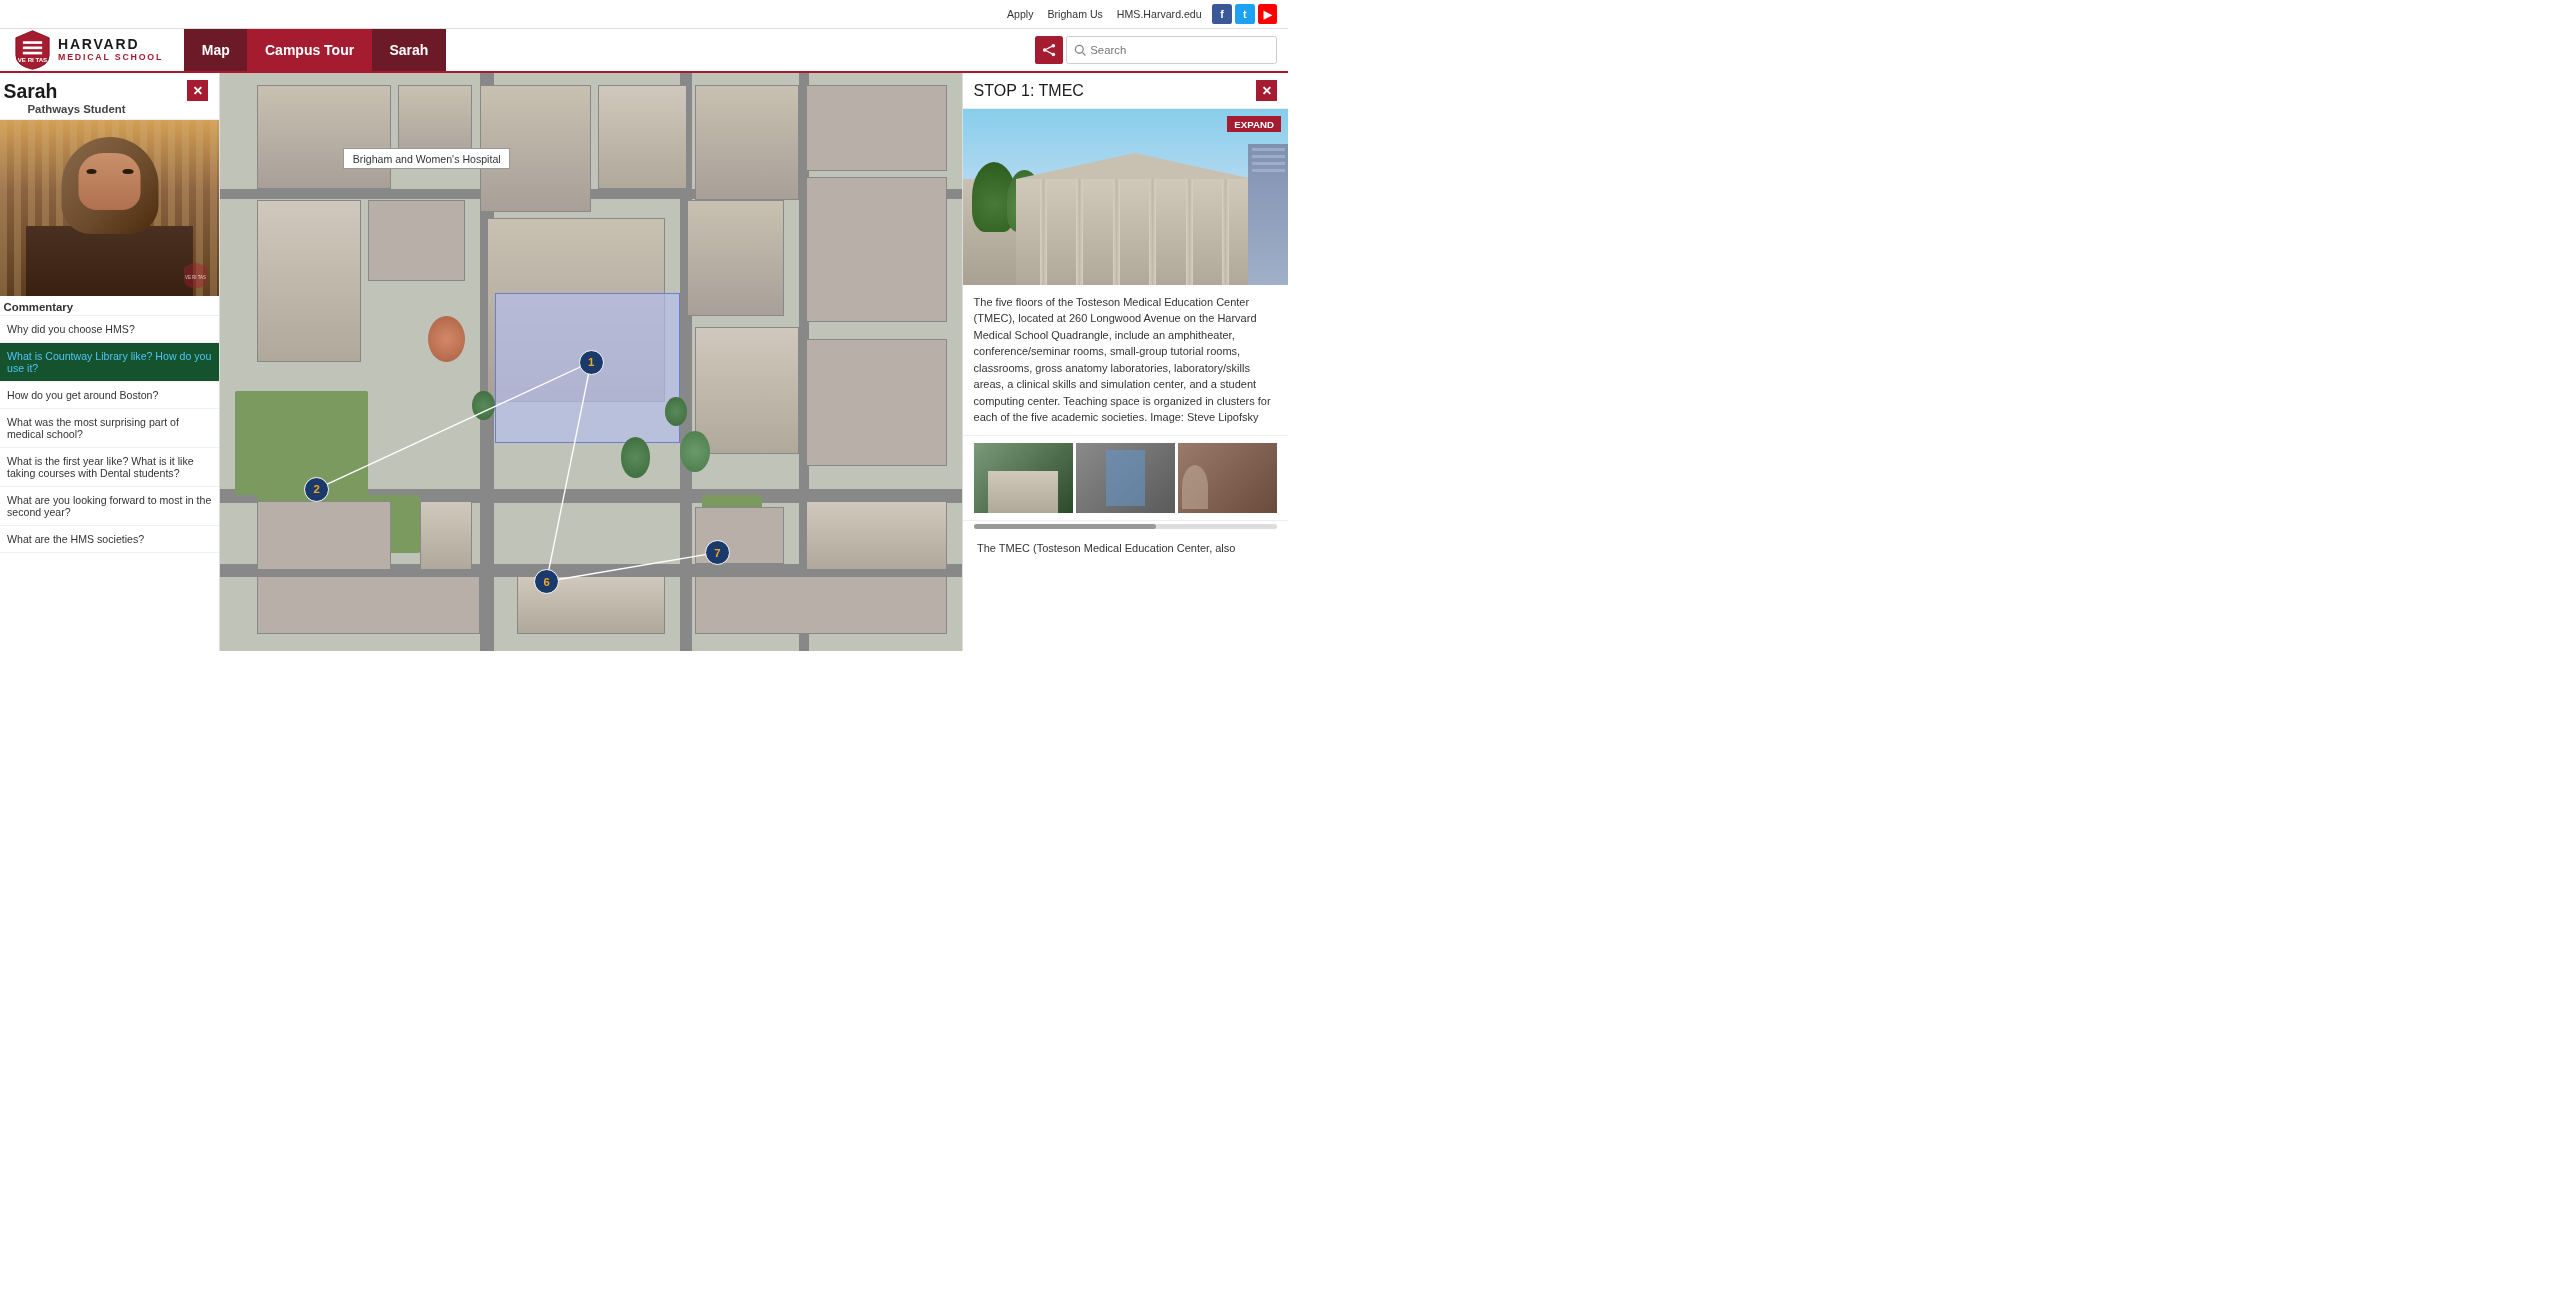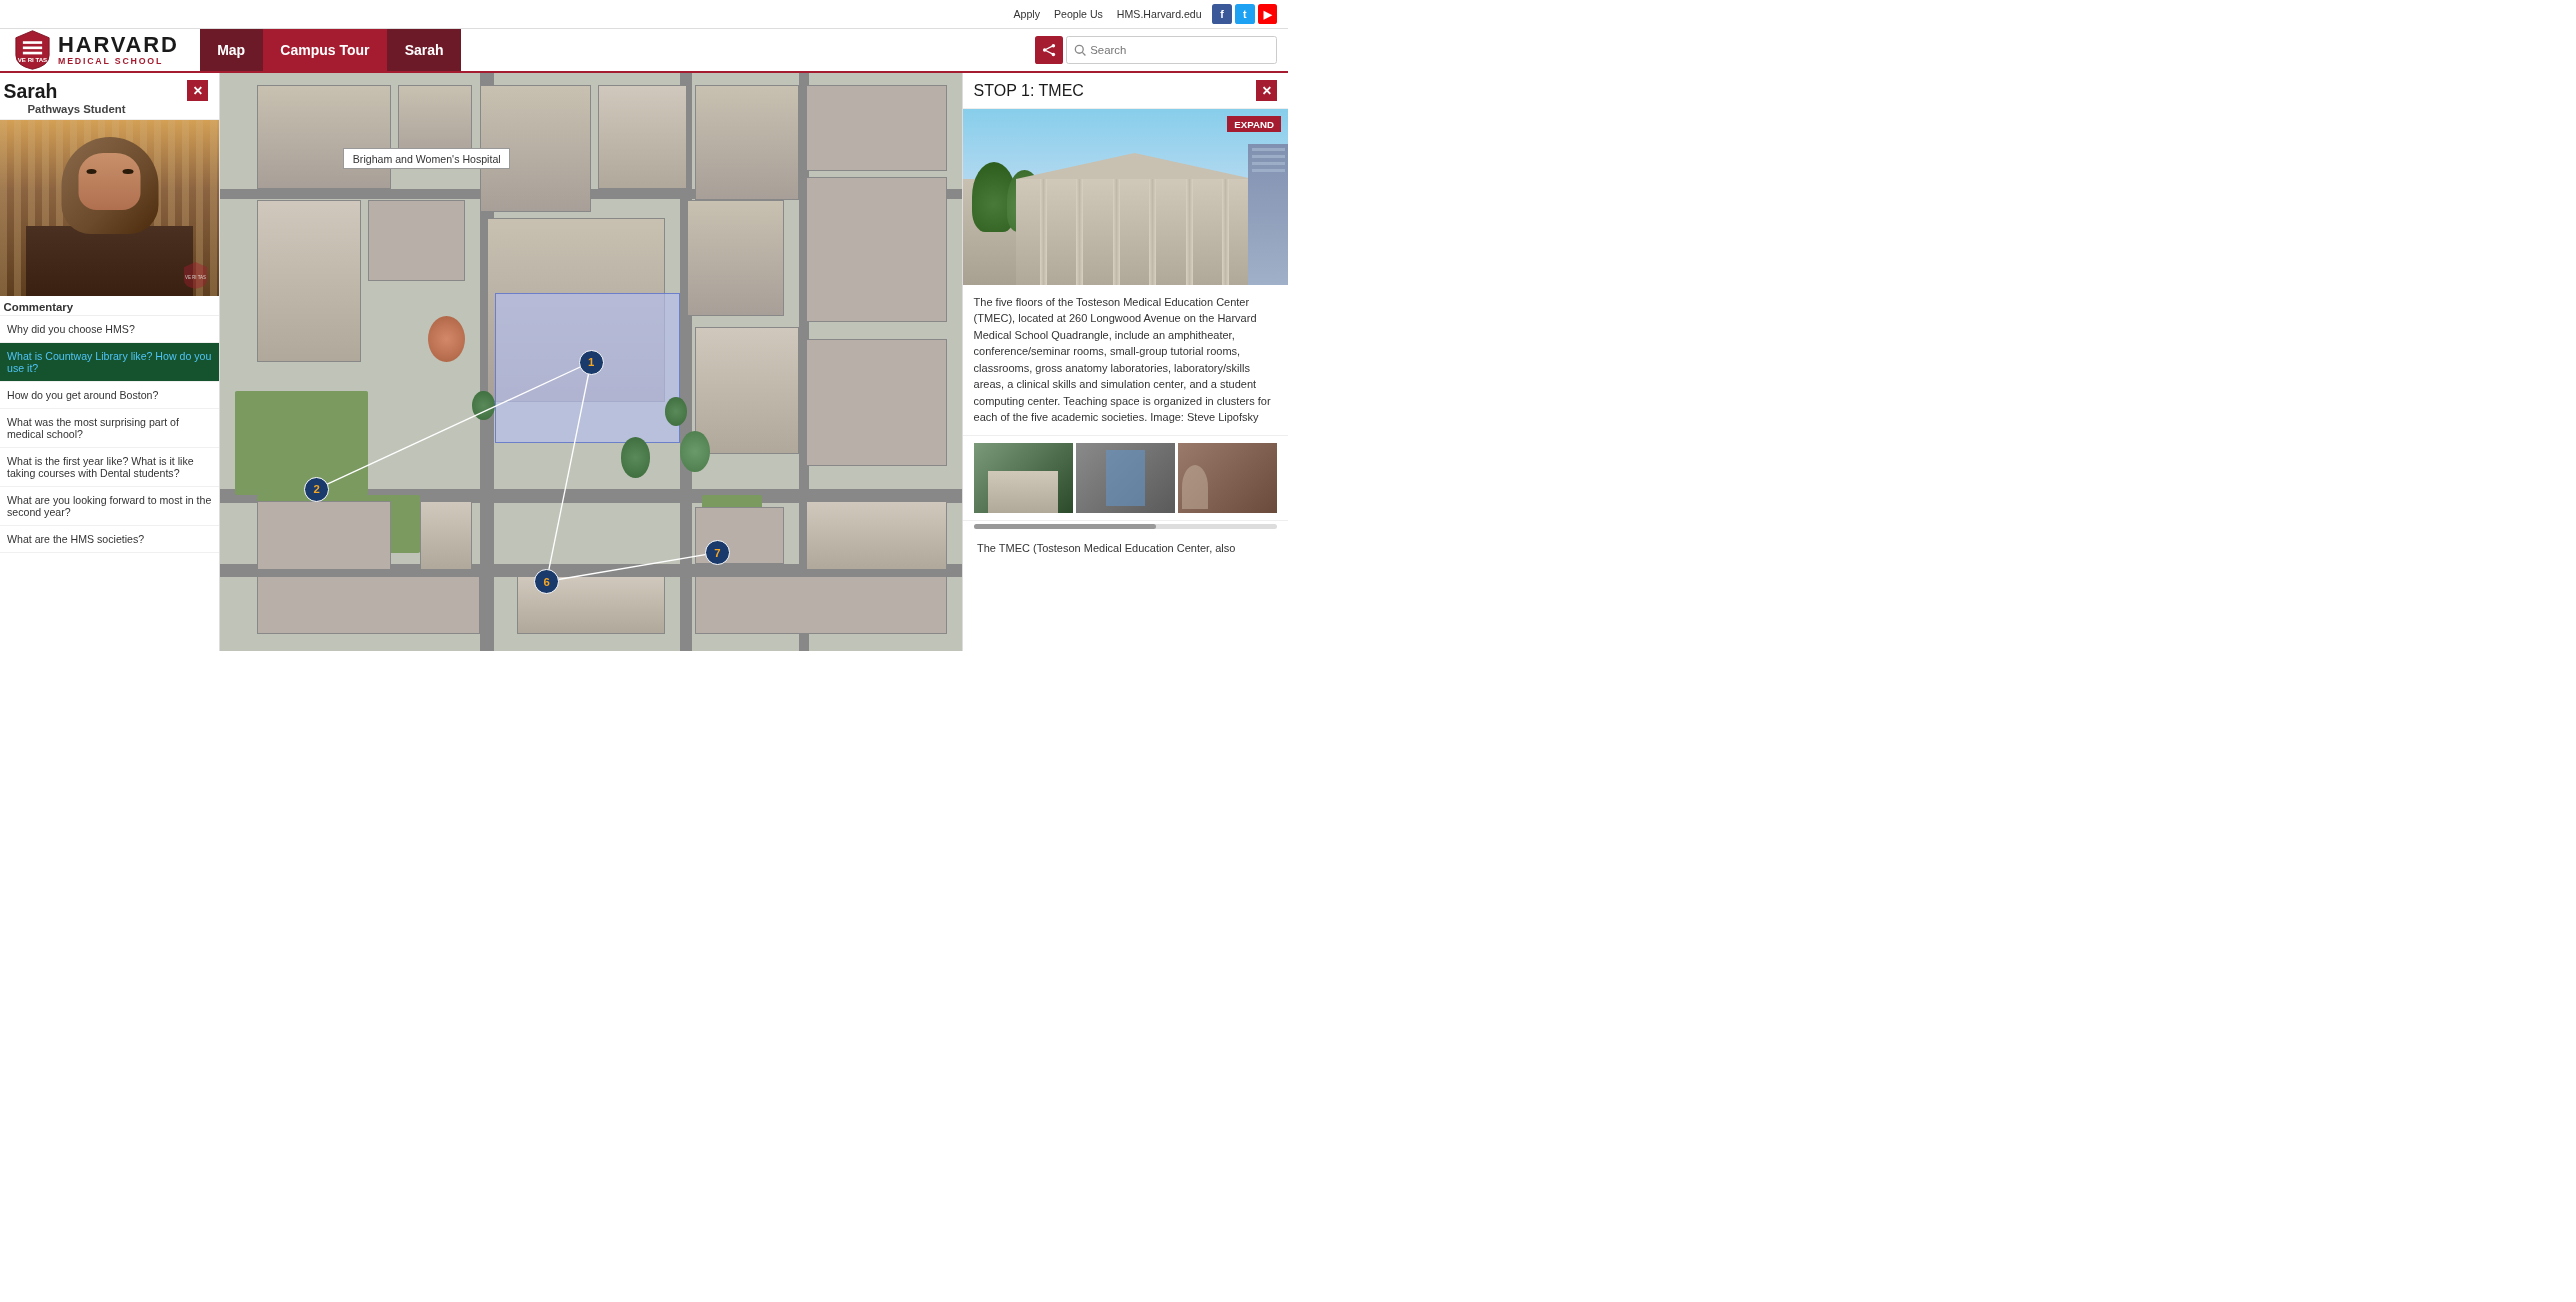--- a/index.html
+++ b/index.html
@@ -57,21 +57,21 @@
       width: 37px;
       height: 42px;
       margin-right: 7px;
     }
     .logo-text {
       display: flex;
       flex-direction: column;
       line-height: 1.1;
     }
     .logo-harvard {
-      font-size: 22px;
+      font-size: 14px;
       font-weight: 700;
       color: #1a1a1a;
       letter-spacing: 1.8px;
     }
     .logo-medical {
       font-size: 8.8px;
       font-weight: 700;
       color: #a51c30;
       letter-spacing: 1.8px;
     }
@@ -399,21 +399,21 @@
       position: absolute;
       background: #7a9a60;
       border-radius: 1.8px;
     }
   </style>
 </head>
 <body>
 
 <div id="topbar">
   <a href="#">Apply</a>
-  <a href="#">People Us</a>
+  <a href="#">Brigham Us</a>
   <a href="#">HMS.Harvard.edu</a>
   <div class="social-icons">
     <div class="social-icon social-fb">f</div>
     <div class="social-icon social-tw">t</div>
     <div class="social-icon social-yt">▶</div>
   </div>
 </div>
 
 <div id="header">
   <div id="logo-area">

